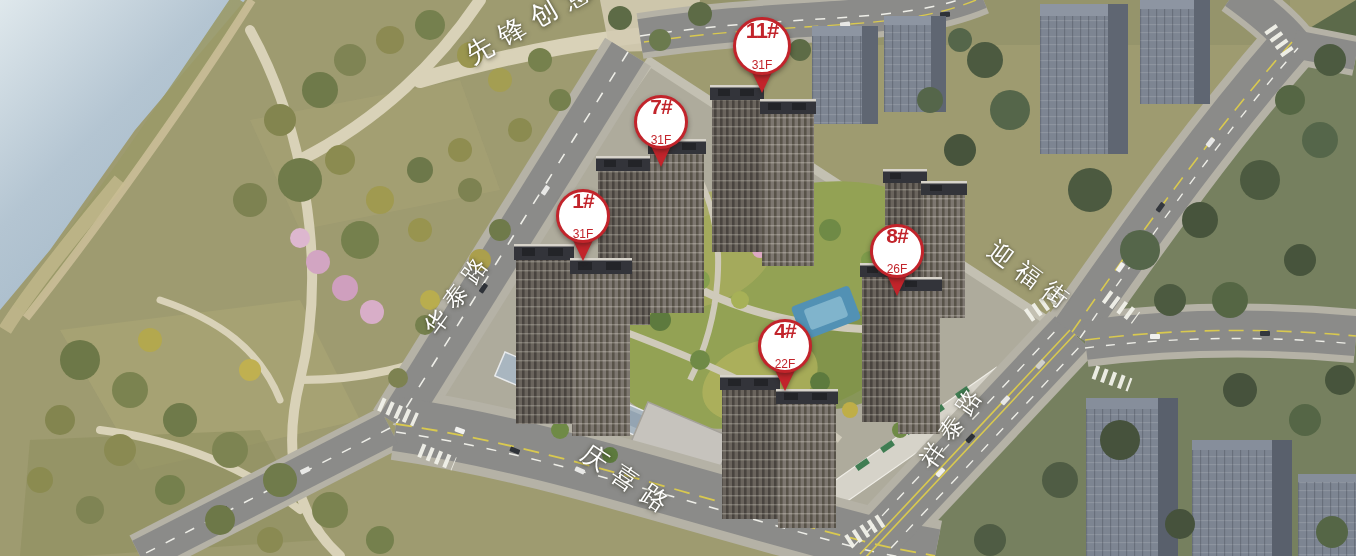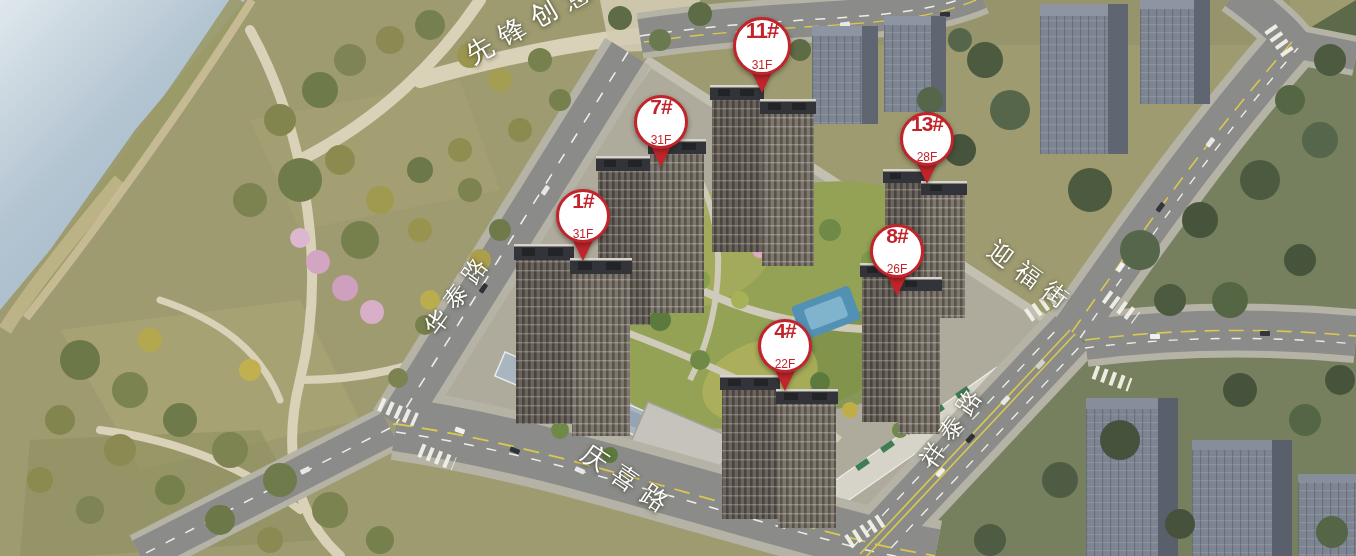--- a/index.html
+++ b/index.html
@@ -475,21 +475,14 @@
   </div>
 
   <div class="pin pin-lg" style="left:733px; top:17px;">
     <div class="pin-head">
       <span class="pin-label">11#</span>
       <span class="pin-floors">31F</span>
     </div>
     <div class="pin-tail"></div>
   </div>
 
-  <div class="pin" style="left:900px; top:112px;">
-    <div class="pin-head">
-      <span class="pin-label">13#</span>
-      <span class="pin-floors">28F</span>
-    </div>
-    <div class="pin-tail"></div>
-  </div>
 
 </div>
 
 </body></html>

